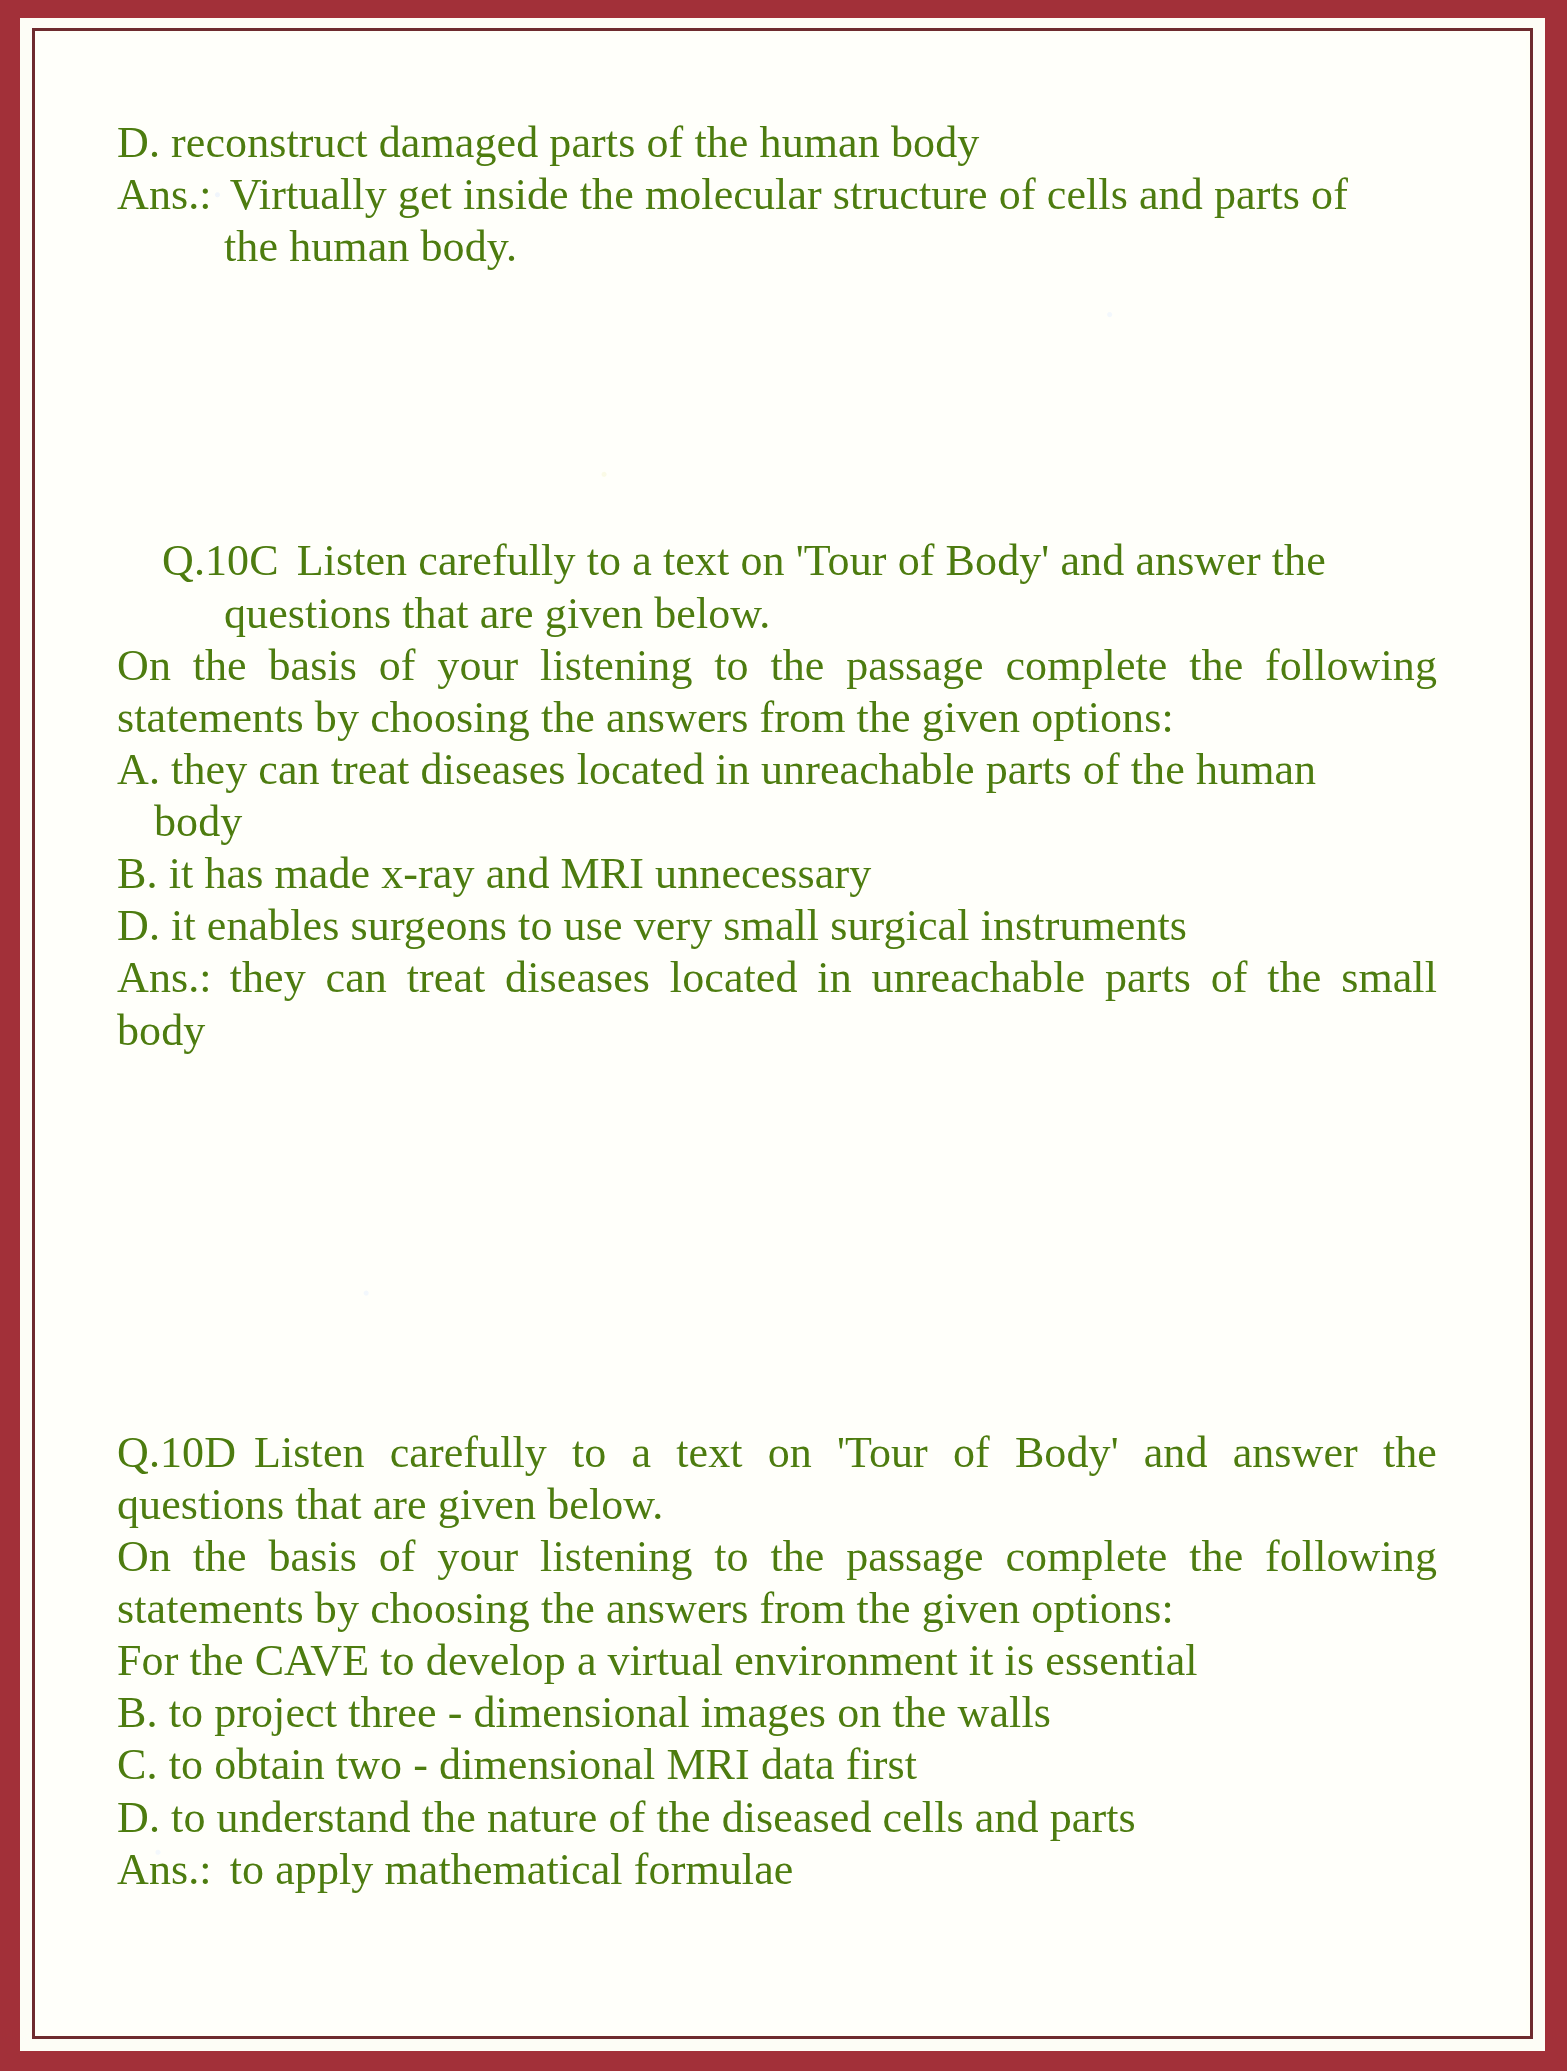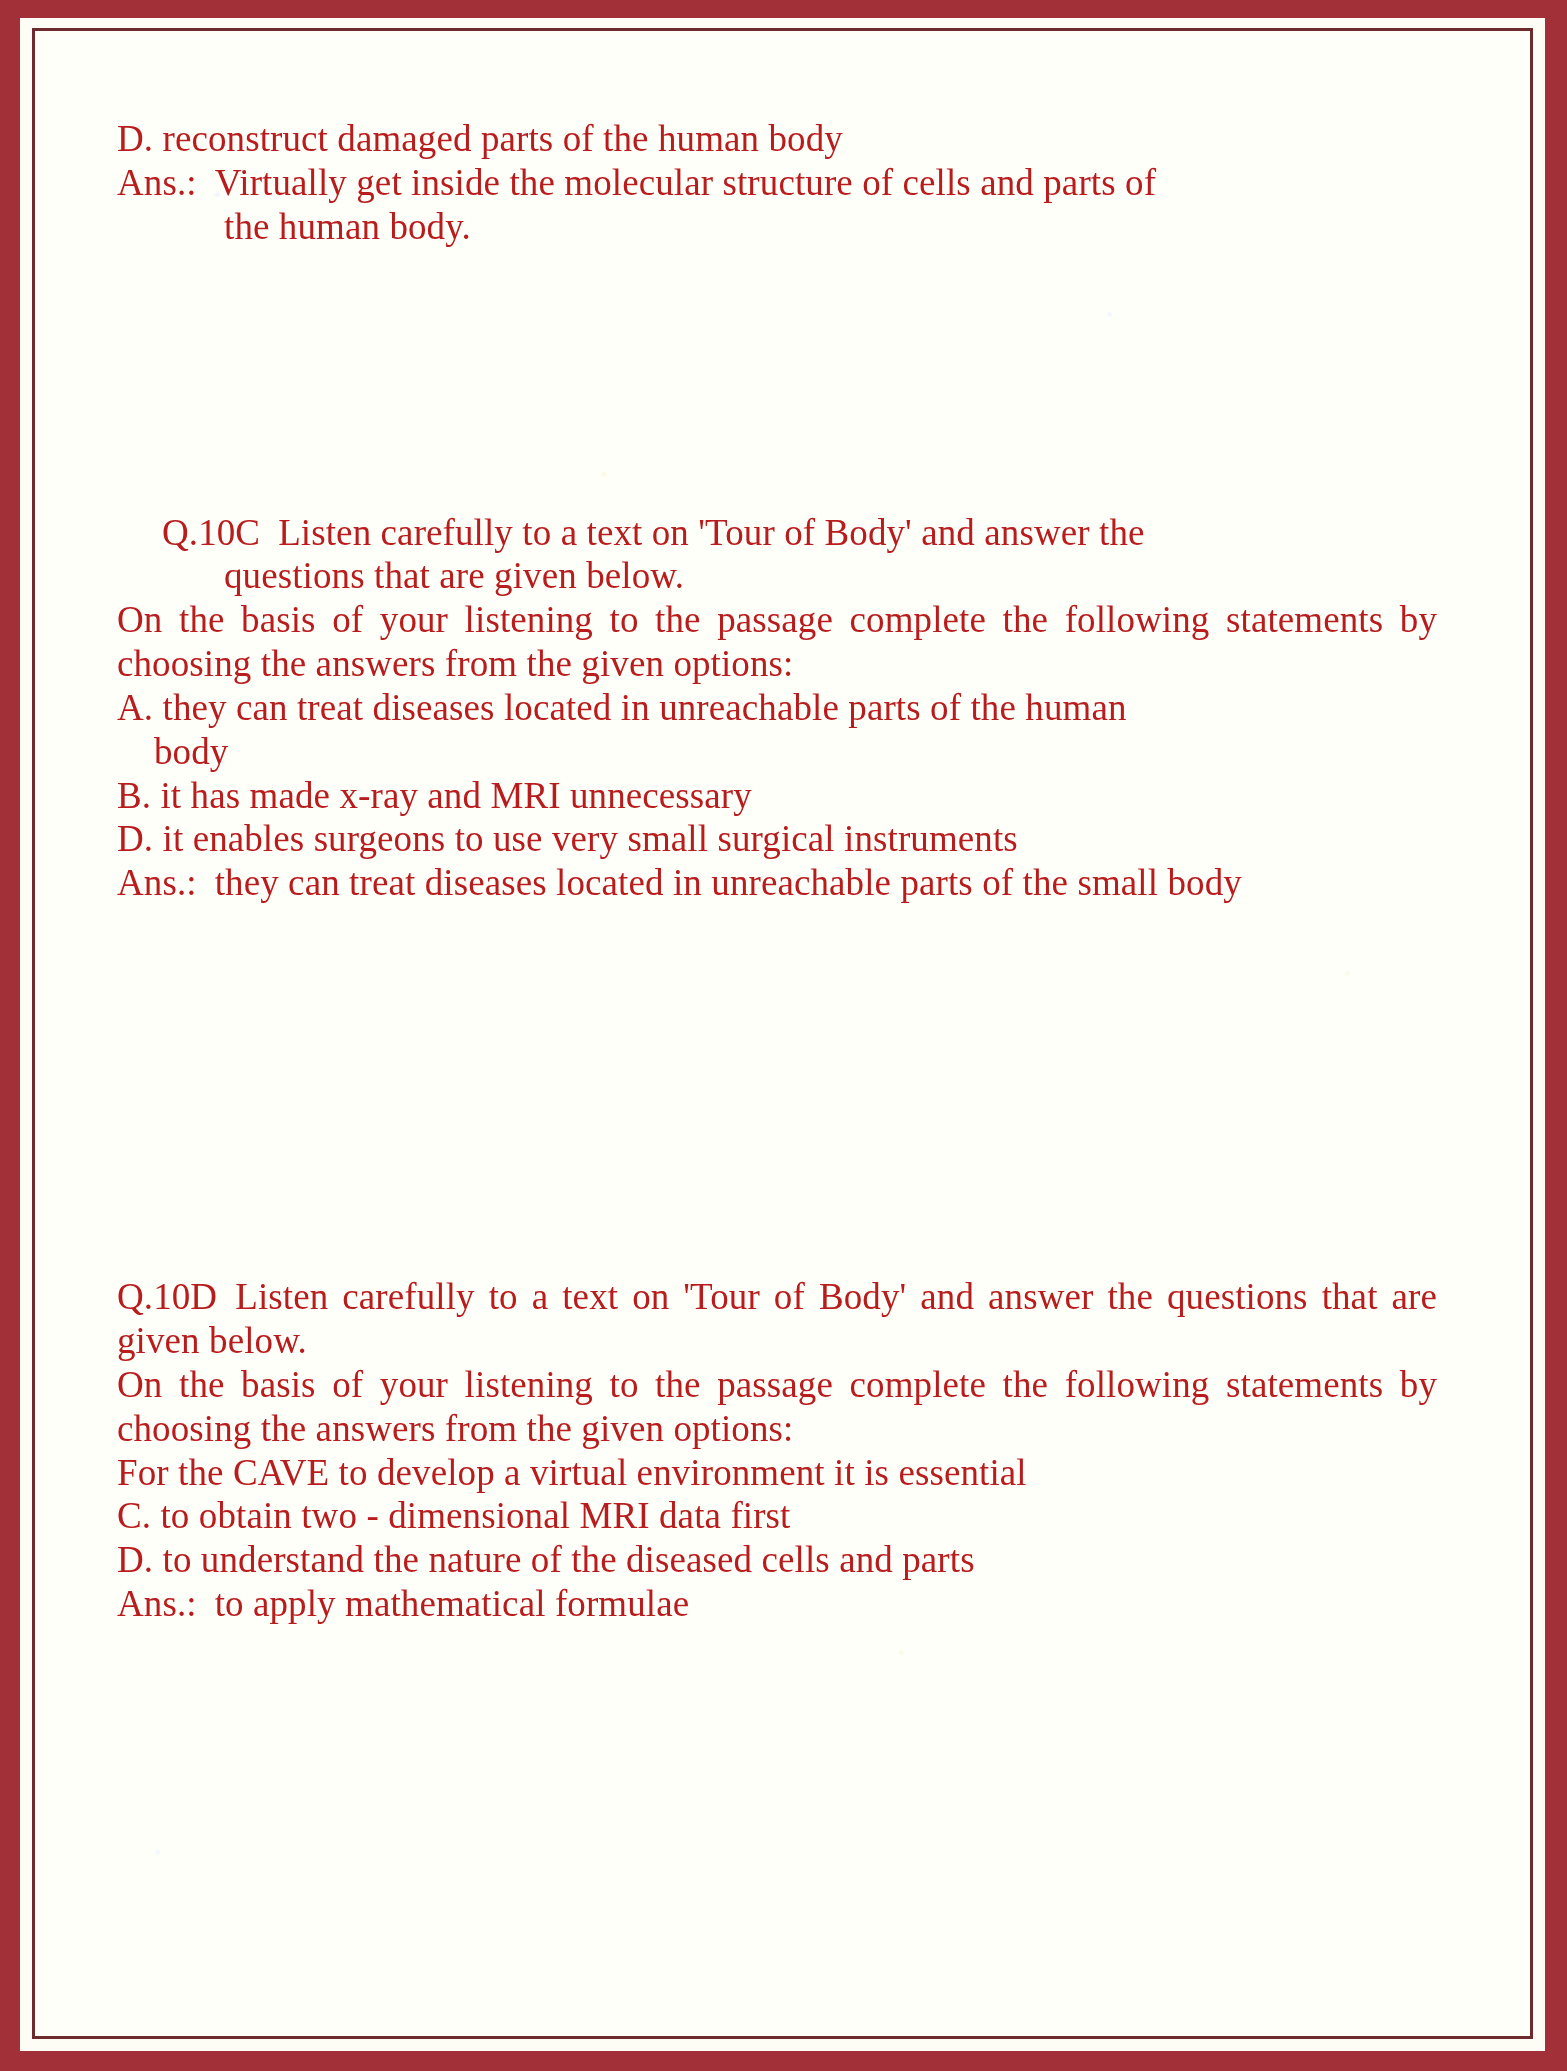--- a/index.html
+++ b/index.html
@@ -69,22 +69,22 @@
       radial-gradient(circle at 58% 81%, rgba(250,250,230,0.8) 0 2px, transparent 3px),
       radial-gradient(circle at 8% 91%, rgba(240,246,253,0.75) 0 2px, transparent 3px);
   }
 
   
   .content {
     position: absolute;
     left: 78px;
     top: 82px;
     width: 1320px;
-    color: #b91c1c;
-    font-size: 37px;
+    color: #4d7c0f;
+    font-size: 44px;
     line-height: 1.185;
     letter-spacing: 0.1px;
   }
 
   .line {
     white-space: pre-wrap;
   }
   .para {
     margin: 0;
   }
@@ -143,20 +143,21 @@
 
           <div class="gap-block"></div>
           <div class="gap-xl"></div>
 
           <div class="para just"><span>Q.10D</span><span class="qlabel-gap"></span><span>Listen carefully to a text on 'Tour of Body' and answer the questions that are given below.</span></div>
 
           <div class="para just">On the basis of your listening to the passage complete the following statements by choosing the answers from the given options:</div>
 
           <div class="para line">For the CAVE to develop a virtual environment it is essential</div>
 
+          <div class="para line">B. to project three - dimensional images on the walls</div>
           <div class="para line">C. to obtain two - dimensional MRI data first</div>
           <div class="para line">D. to understand the nature of the diseased cells and parts</div>
 
           <div class="para line"><span>Ans.:</span><span class="qlabel-gap"></span><span>to apply mathematical formulae</span></div>
 
         </div>
 
       </div>
     </div>
   </div>

